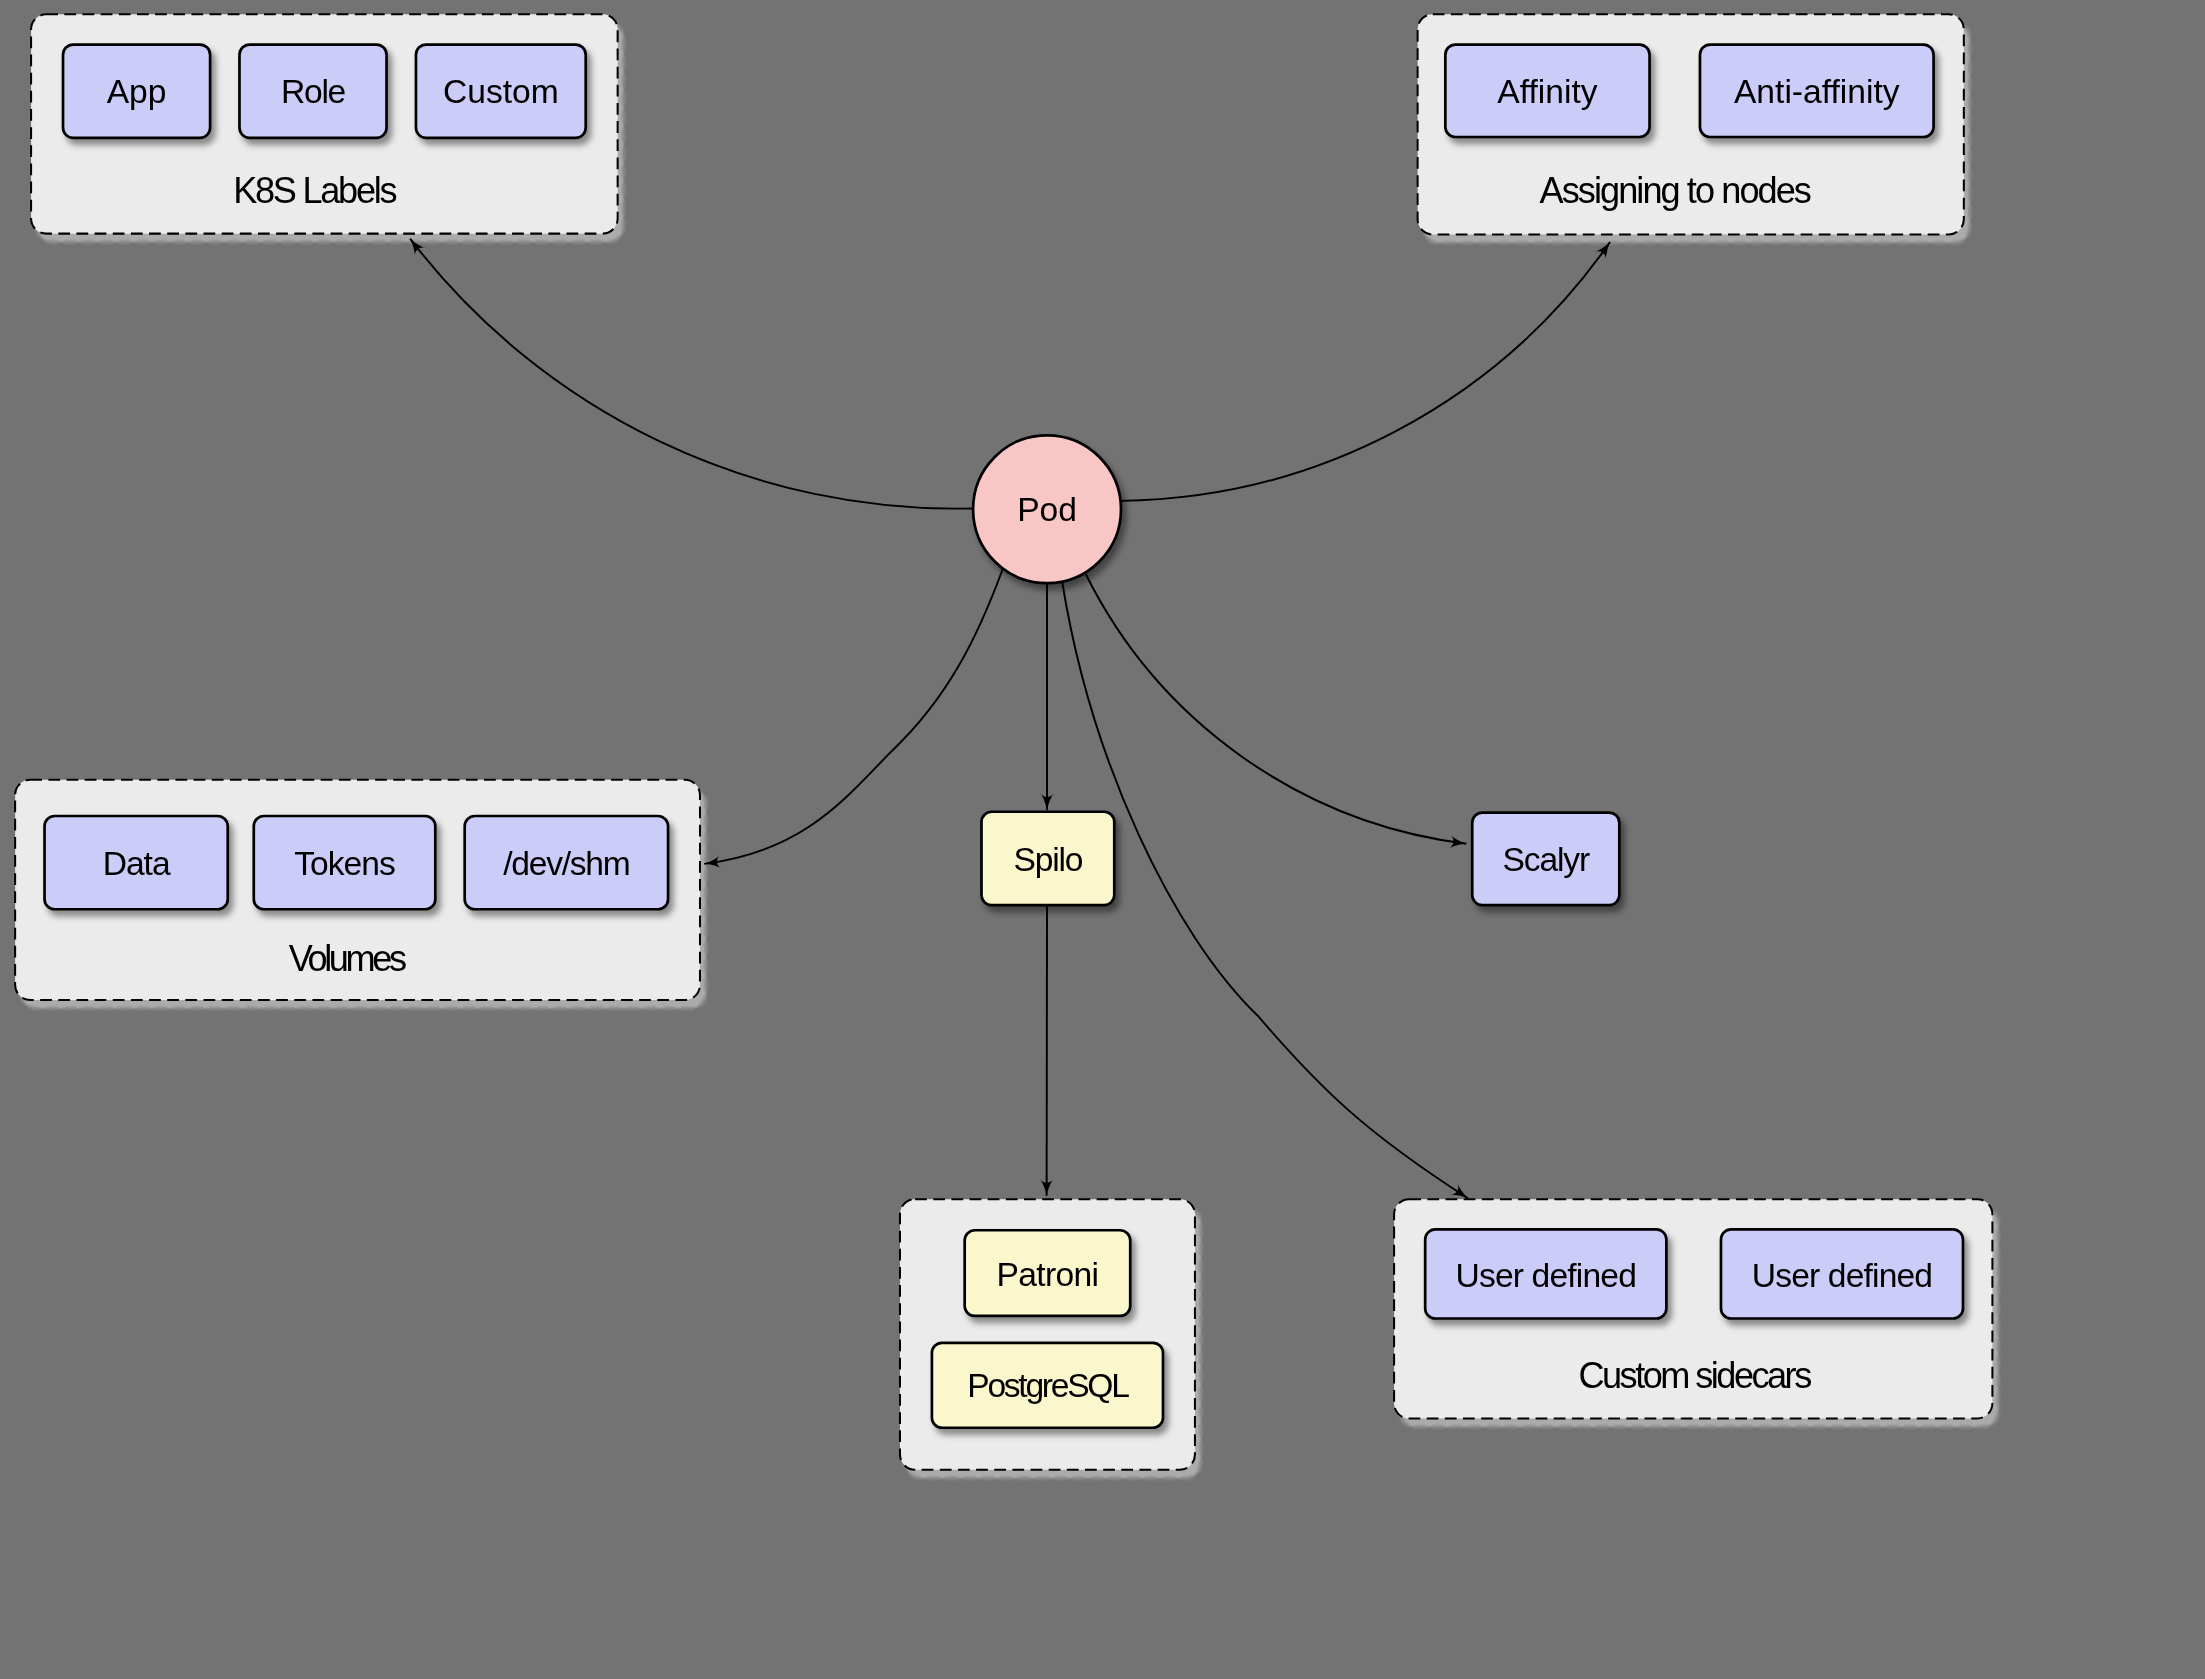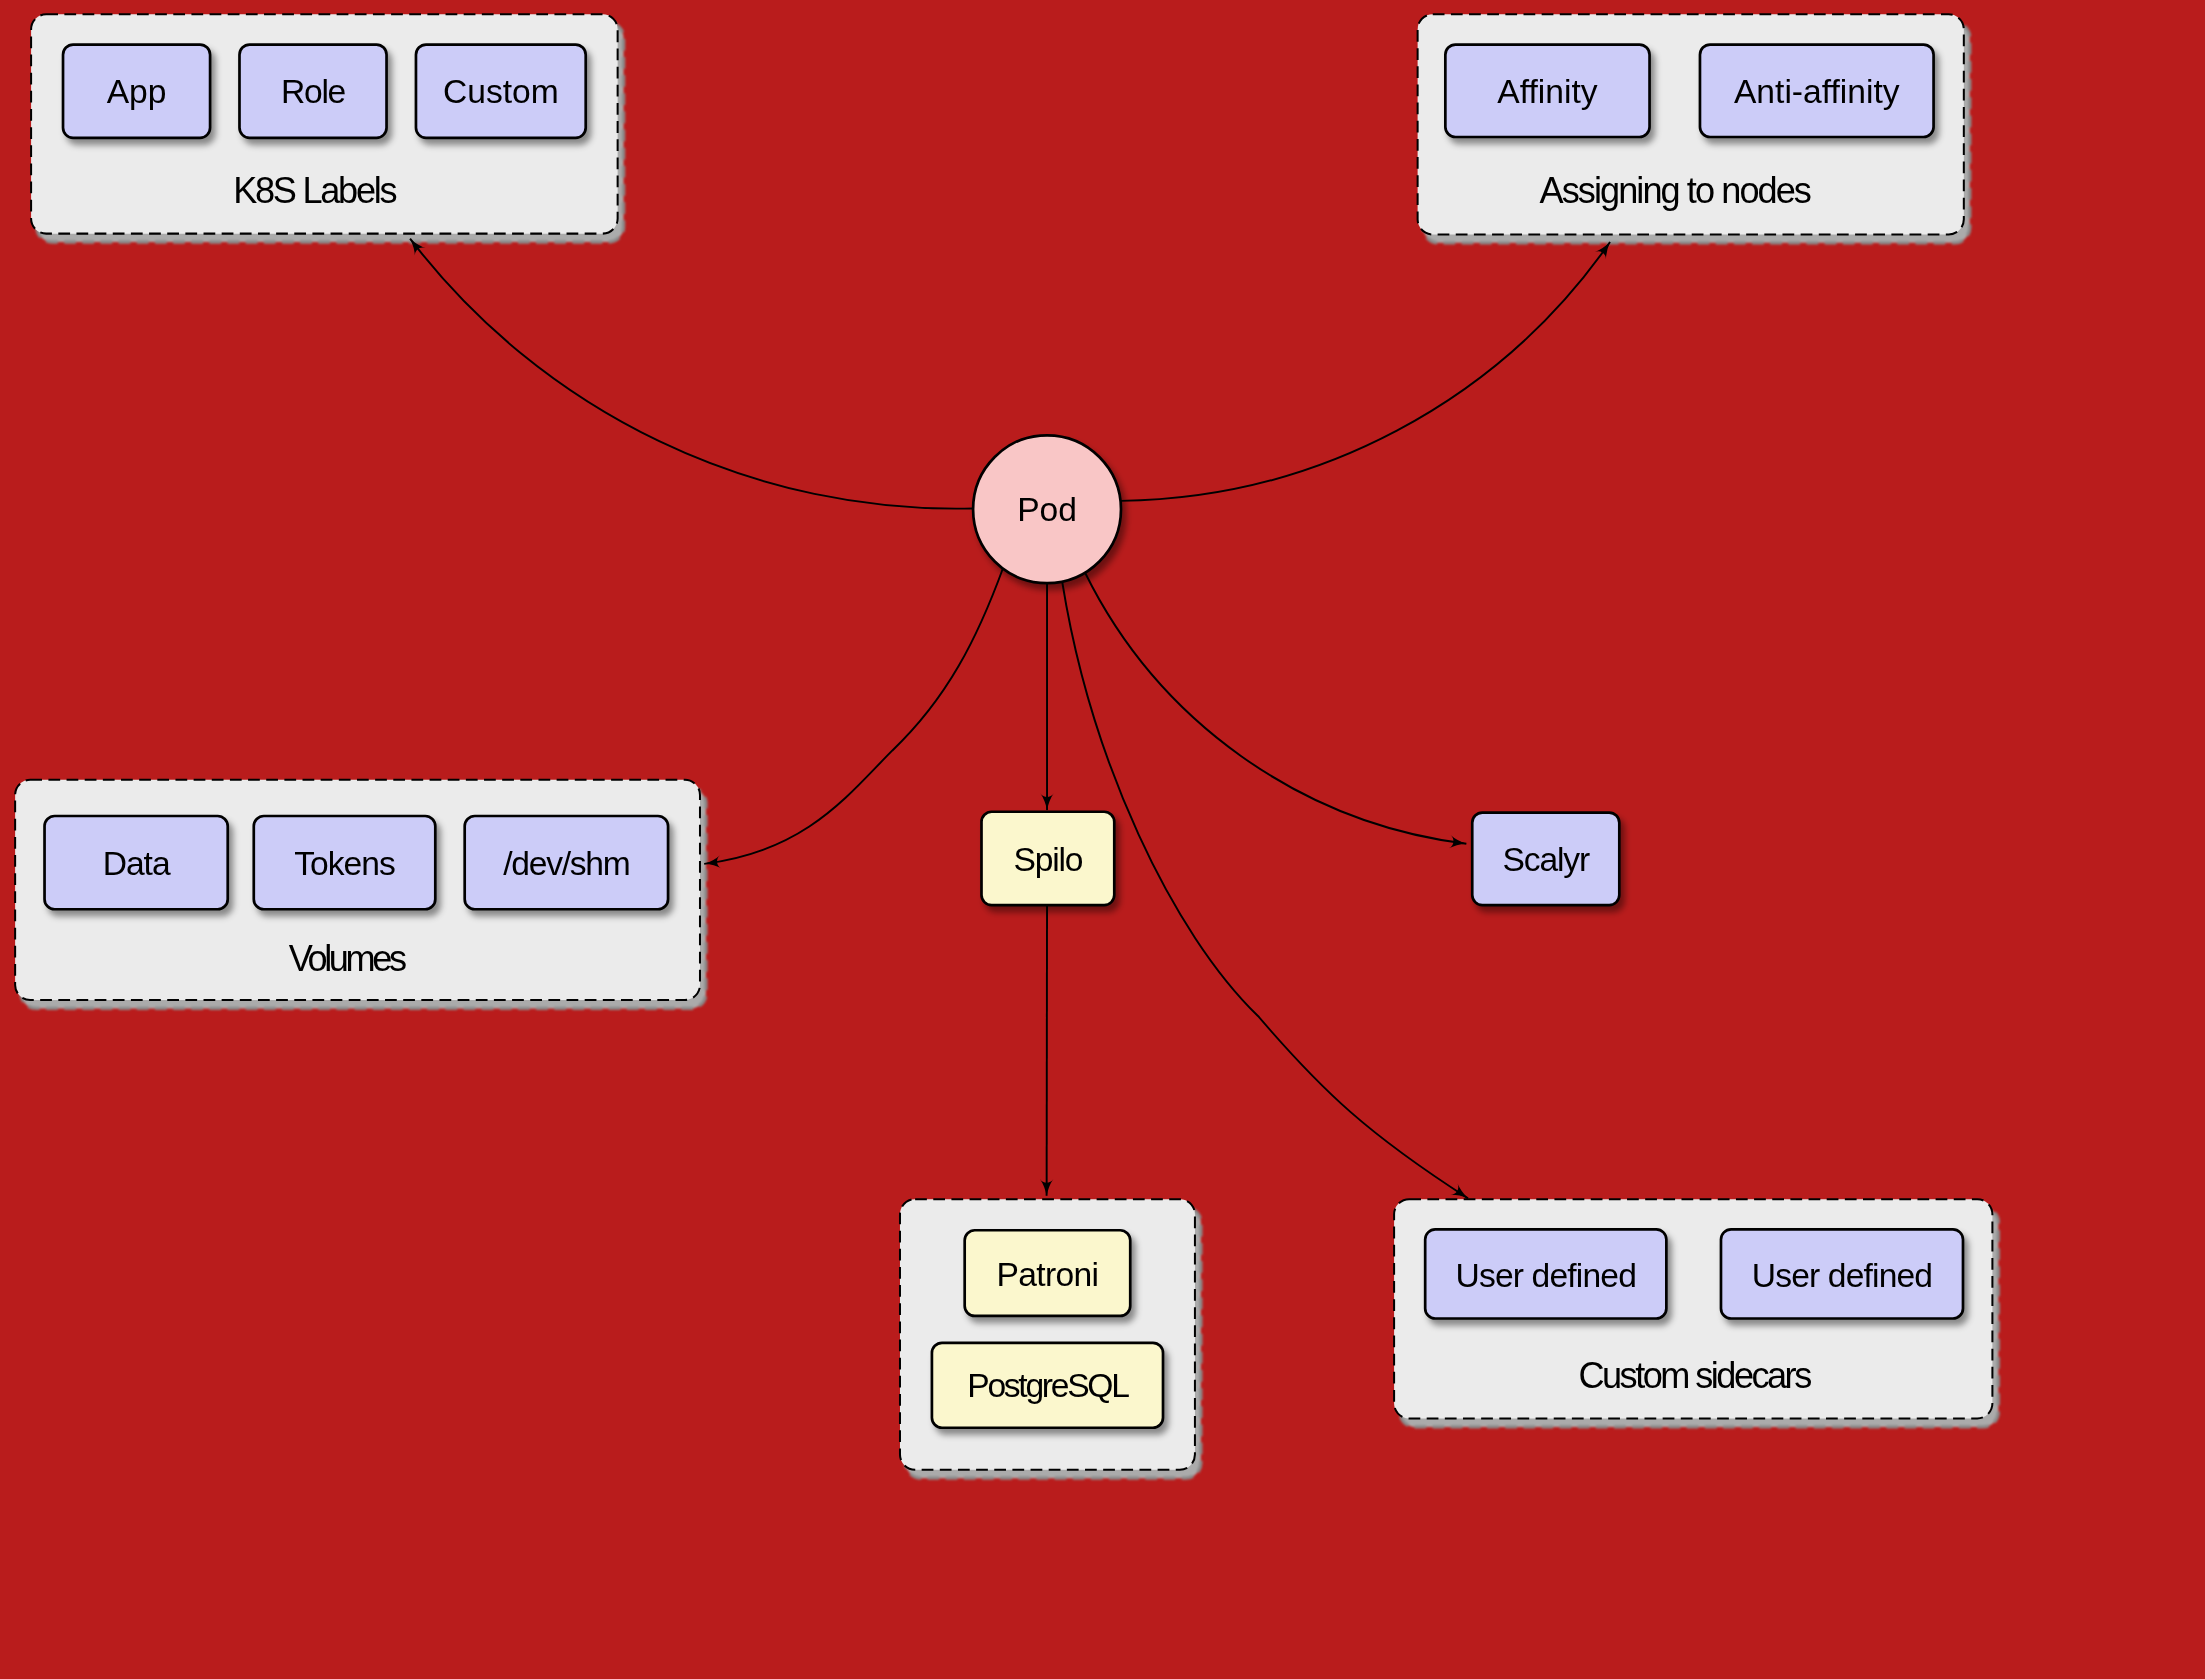--- a/index.html
+++ b/index.html
@@ -1,16 +1,16 @@
 <!DOCTYPE html>
 <html style="font-size:13.4px"><head>
 <meta charset="utf-8">
 <style>
   html,body{margin:0;padding:0;background:#ffffff;}
-  #stage{width:2205px;height:1679px;position:relative;background:#b91c1c;overflow:hidden;}
+  #stage{width:2205px;height:1679px;position:relative;background:#737373;overflow:hidden;}
   svg{display:block;}
   text{font-family:"Liberation Sans", sans-serif; fill:#000;}
 </style>
 </head>
 <body>
 <div id="stage">
 <svg width="2205" height="1679" viewBox="0 0 2624 1998" xmlns="http://www.w3.org/2000/svg">
   <defs>
     <filter id="nodesh" x="-30%" y="-30%" width="170%" height="170%">
       <feDropShadow dx="5" dy="7" stdDeviation="4" flood-color="#000000" flood-opacity="0.42"></feDropShadow>

